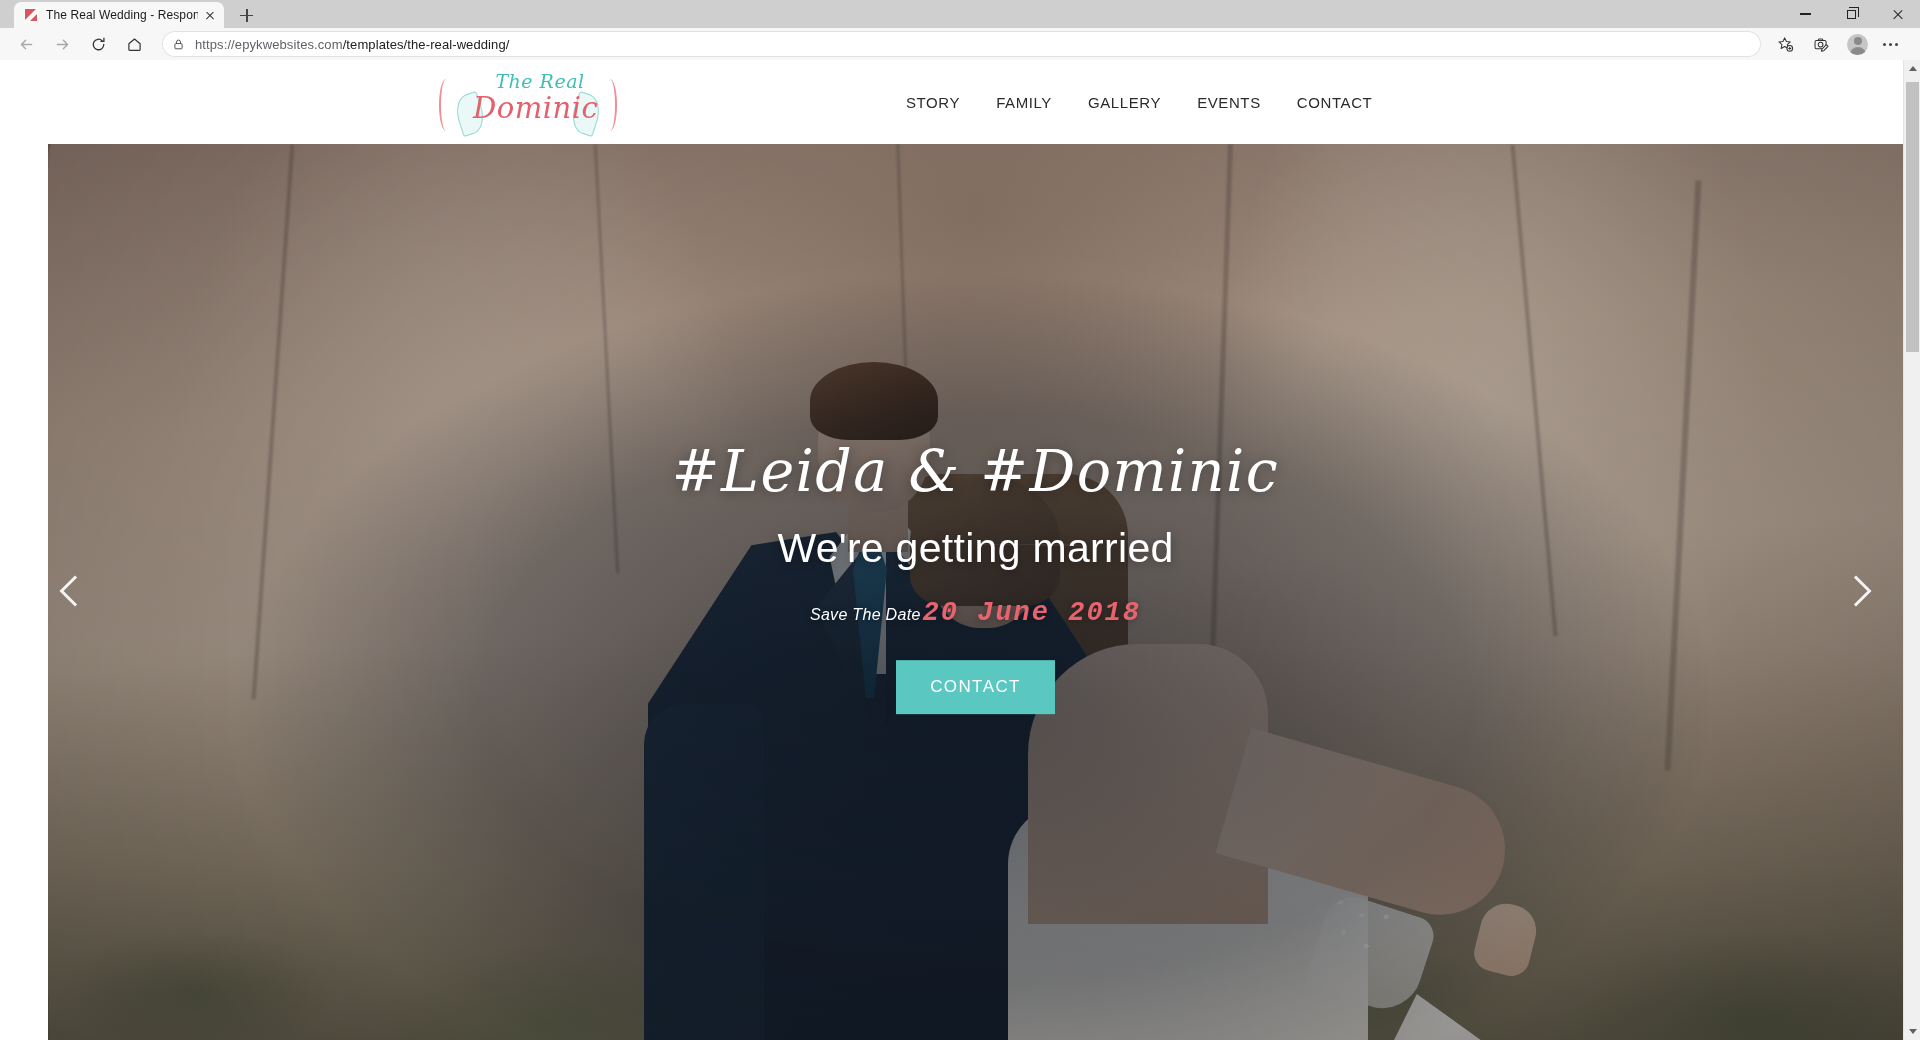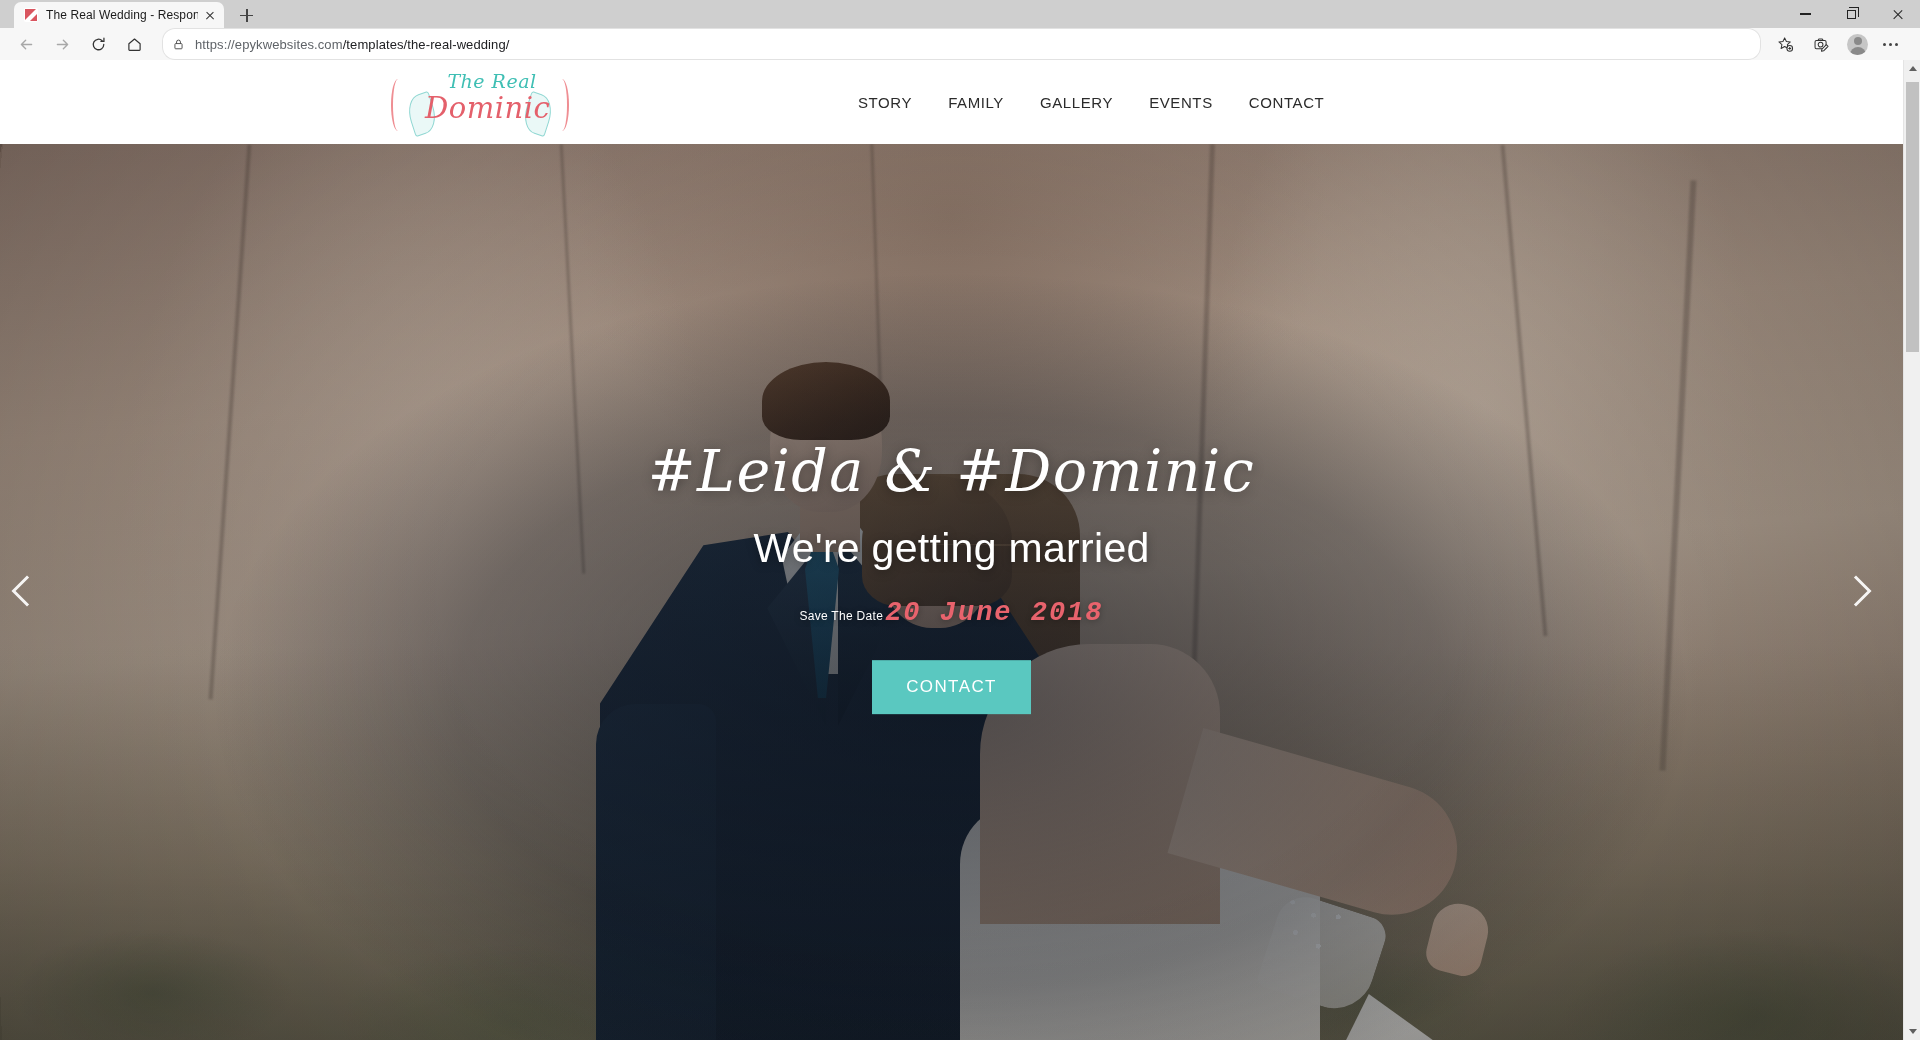--- a/index.html
+++ b/index.html
@@ -81,21 +81,21 @@
     height:32px; background:#f7f7f7; display:flex; align-items:center;
     padding:0 10px; flex:0 0 32px; position:relative;
   }
   .tb-btn {
     width:32px; height:28px; display:flex; align-items:center; justify-content:center;
     margin-right:4px; border-radius:4px; cursor:pointer;
   }
   .icon-svg { display:block; }
 
   .omnibox {
-    flex:1; height:32px; background:#ffffff; border-radius:13px;
+    flex:1; height:26px; background:#ffffff; border-radius:13px;
     display:flex; align-items:center; padding:0 10px; margin:0 8px;
     box-shadow: inset 0 0 0 1px #e2e2e2;
   }
   .url-text {
     font-size:13px; color:#5f6368; margin-left:10px; letter-spacing:0.1px;
     white-space:nowrap;
   }
   .url-text b { color:#202124; font-weight:400; }
 
   .tb-right { display:flex; align-items:center; }
@@ -108,21 +108,21 @@
     border-radius:50%; background:#8a8a8a;
   }
   .avatar-btn::after{
     content:""; position:absolute; left:2.5px; top:13px; width:16px; height:12px;
     border-radius:8px 8px 0 0; background:#8a8a8a;
   }
   .dots { display:flex; gap:3px; }
   .dots i { width:3px; height:3px; border-radius:50%; background:#444; display:block; }
 
   
-  .viewport { flex:1; position:relative; overflow:hidden; background:#404040; display:flex; }
+  .viewport { flex:1; position:relative; overflow:hidden; background:#404040; display:flex;margin-left:48px; }
   .page { flex:1; position:relative; overflow:hidden; }
 
   
   .site-header {
     height:84px; background:#ffffff; display:flex; align-items:center;
     position:relative; z-index:5;
   }
   .logo {
     position:absolute; left:380px; top:50%; transform:translateY(-50%);
     width:200px; height:74px; display:flex; align-items:center; justify-content:center;
@@ -334,22 +334,23 @@
   }
   .hero-sub {
     font-family:"Liberation Sans", sans-serif; font-size:41px; font-weight:400;
     color:#ffffff; margin-top:22px; letter-spacing:0.3px;
     text-shadow:0 2px 10px rgba(0,0,0,.35);
   }
   .hero-date {
     margin-top:26px; display:flex; align-items:baseline; justify-content:center; gap:0;
   }
   .hero-date .label {
-    font-size:12px; color:#ffffff; letter-spacing:0.3px;
+    font-size:16px; color:#ffffff; letter-spacing:0.3px;
     text-shadow:0 1px 6px rgba(0,0,0,.4);
+    font-style:italic;
   }
   .hero-date .value {
     font-family:Liberation Mono, monospace; font-style:italic; font-weight:700;
     font-size:27px; color:#e8636d; letter-spacing:2px; margin-left:2px;
     text-shadow:0 1px 6px rgba(0,0,0,.3);
   }
   .hero-btn {
     display:inline-block; margin-top:32px; background:#5ac8c0; color:#ffffff;
     font-size:17px; letter-spacing:1.4px; padding:17px 34px; border:none;
     cursor:pointer; font-family:"Liberation Sans", sans-serif;

